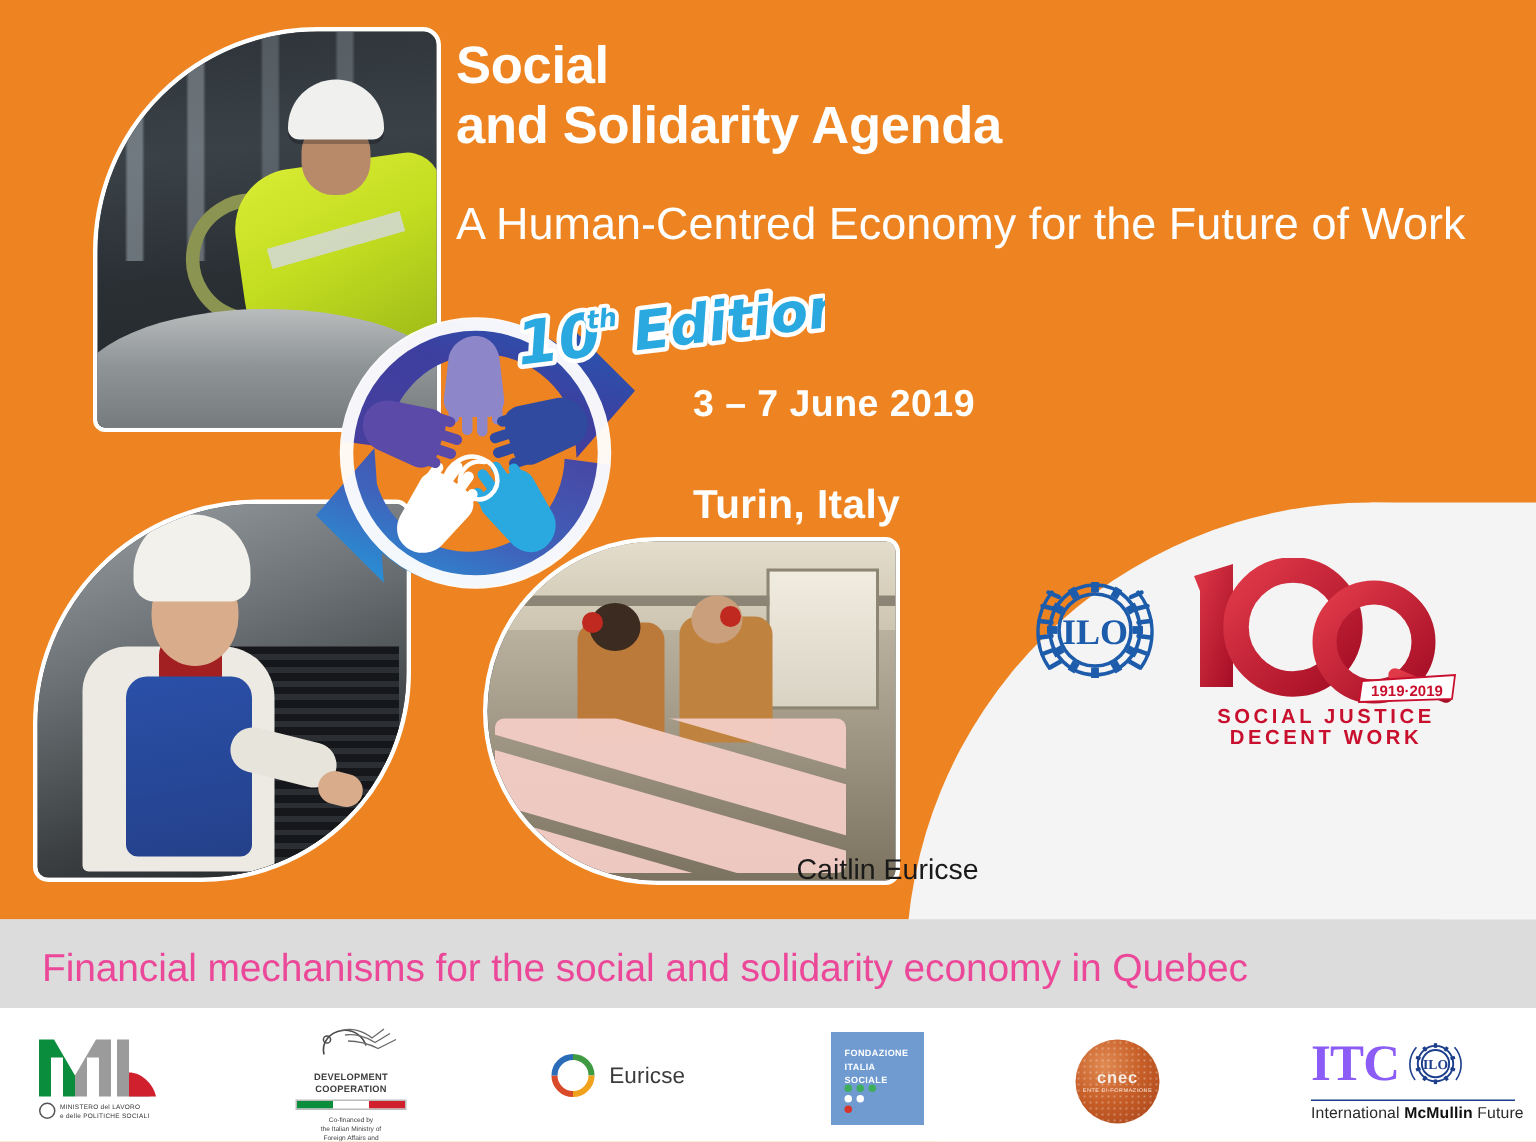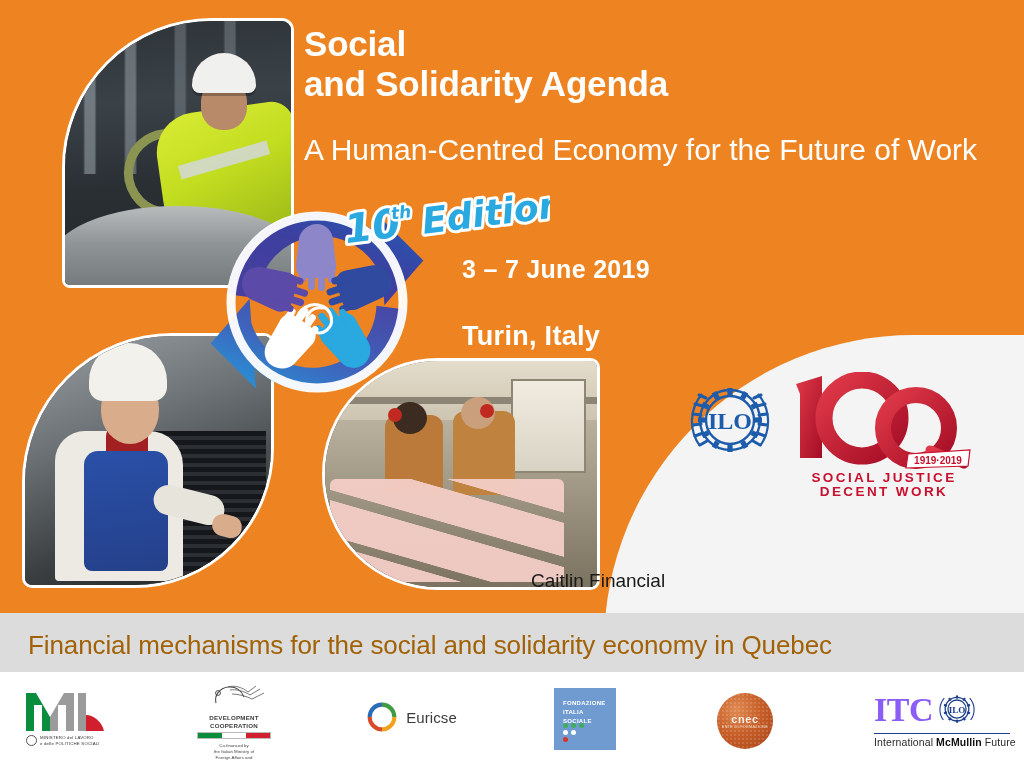--- a/index.html
+++ b/index.html
@@ -332,21 +332,21 @@
   }
   .title-band-inner {
     position: absolute;
     left: 0; top: 613px;
     width: 960px; height: 59px;
     background: #dcdcdc;
   }
   .band-text {
     position: absolute;
     left: 28px; top: 630px;
-    color: #a16207;
+    color: #ec4899;
     font-size: 26px;
     font-weight: normal;
     letter-spacing: -0.1px;
   }
 
   
   .footer {
     position: absolute;
     left: 0; top: 672px;
     width: 1024px; height: 89px;
@@ -671,21 +671,21 @@
 
       <g>
         <path d="M120,82 L182,78 L180,94 L118,96 Z" fill="#ffffff" stroke="#c8102e" stroke-width="1.2"></path>
         <text x="150" y="92" text-anchor="middle" font-family="'Liberation Sans', sans-serif" font-size="10" font-weight="bold" fill="#c8102e">1919·2019</text>
       </g>
       <text x="96" y="110" text-anchor="middle" font-family="'Liberation Sans', sans-serif" font-size="13.5" font-weight="bold" letter-spacing="2.4" fill="#c8102e">SOCIAL JUSTICE</text>
       <text x="96" y="124" text-anchor="middle" font-family="'Liberation Sans', sans-serif" font-size="13.5" font-weight="bold" letter-spacing="2.4" fill="#c8102e">DECENT WORK</text>
     </svg>
   </div>
 
-  <div class="presenter">Caitlin Financial</div>
+  <div class="presenter">Caitlin Euricse</div>
 
   <div class="title-band"></div>
   <div class="title-band-inner"></div>
   <div class="band-text">Financial mechanisms for the social and solidarity economy in Quebec</div>
 
   <div class="footer"></div>
 
   <div class="logo-slot slot-ml">
     <div class="ml-wrap">
       <svg viewBox="0 0 92 50" width="92" height="50" aria-hidden="true">

